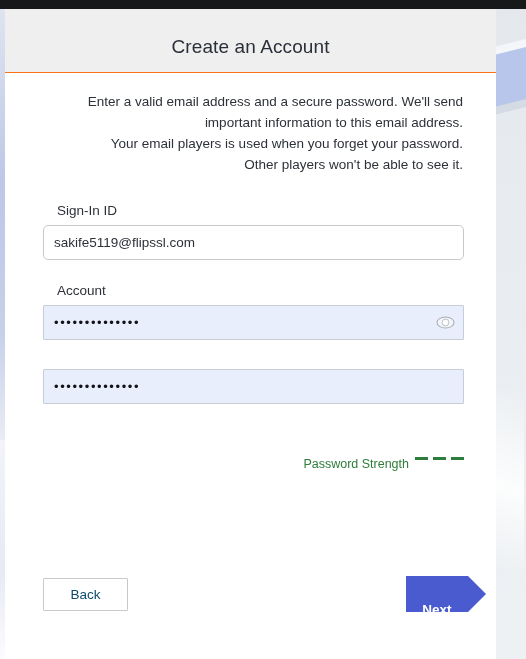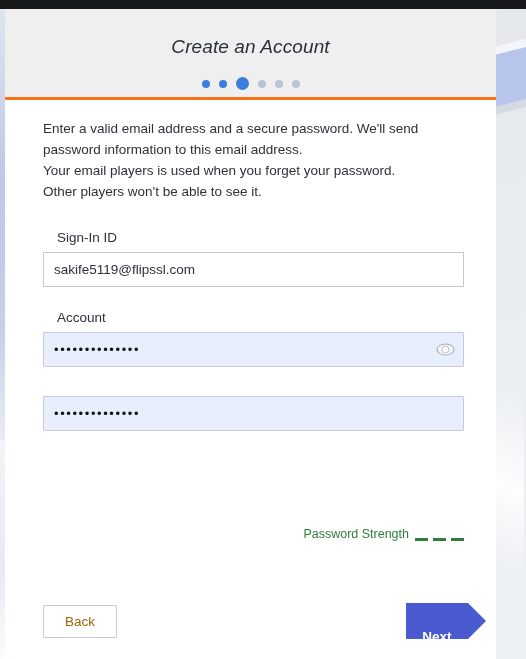--- a/index.html
+++ b/index.html
@@ -97,24 +97,23 @@
     top: 9px; left: 5px;
     width: 491px;
     height: 650px;
     background: #ffffff;
     z-index: 3;
   }
 
   .dialog-header {
     position: relative;
     width: 491px;
-    height: 91px;
+    height: 64px;
     background: #efefef;
-    border-bottom: 3px solid #f97316;
-    font-style: italic;
+    border-bottom: 1px solid #f97316;
   }
 
   .dialog-title {
     position: absolute;
     top: 27px; left: 0;
     width: 491px;
     text-align: center;
     font-size: 19px;
     color: #2b2f38;
     letter-spacing: 0.1px;
@@ -150,20 +149,21 @@
     padding: 0;
   }
 
   .intro {
     position: absolute;
     top: 18px; left: 38px;
     width: 420px;
     font-size: 13.5px;
     line-height: 21px;
     color: #2d3138;
+    text-align: right;
   }
   .intro p { margin: 0; }
 
   .field-label {
     position: absolute;
     left: 52px;
     font-size: 13.5px;
     color: #2d3138;
   }
   #lbl-signin { top: 130px; }
@@ -173,21 +173,21 @@
     position: absolute;
     left: 38px;
     width: 421px;
     height: 35px;
     border: 1px solid #c9c9c9;
     background: #ffffff;
     font-family: "Liberation Sans", sans-serif;
     font-size: 13.5px;
     color: #2d3138;
     padding: 0 10px;
-    border-radius: 0;
+    border-radius: 5px;
     outline: none;
   }
   #input-signin { top: 152px; }
 
   .pw-wrap {
     position: absolute;
     left: 38px;
     width: 421px;
     height: 35px;
   }
@@ -220,23 +220,22 @@
     align-items: center;
     justify-content: center;
   }
 
   .pw-strength {
     position: absolute;
     top: 384px; left: 38px;
     width: 421px;
     display: flex;
     justify-content: flex-end;
-    align-items: flex-end;
+    align-items: flex-start;
     gap: 6px;
-    margin-top: 43px;
   }
   .pw-strength-label {
     font-size: 12.5px;
     color: #2e7d3a;
   }
   .bars { display: flex; gap: 5px; align-items: center; }
   .bar {
     width: 13px;
     height: 3px;
     background: #2e7d3a;
@@ -247,26 +246,26 @@
     position: absolute;
     left: 0;
     top: 490px;
     width: 491px;
     height: 60px;
   }
 
   .btn-back {
     position: absolute;
     left: 38px; top: 15px;
-    width: 74px; height: 33px;
+    width: 85px; height: 33px;
     background: #ffffff;
     border: 1px solid #c9c9c9;
     font-family: "Liberation Sans", sans-serif;
     font-size: 13.5px;
-    color: #a16207;
+    color: #0c4a6e;
     cursor: pointer;
     border-radius: 1px;
   }
 
   .btn-next {
     position: absolute;
     right: 28px; top: 13px;
     width: 62px; height: 36px;
     background: #4a5bd0;
     border: none;
@@ -318,21 +317,21 @@
         <span class="dot"></span>
         <span class="dot"></span>
         <span class="dot"></span>
       </div>
     </div>
 
     <div class="dialog-body">
 
       <div class="intro">
         <p>Enter a valid email address and a secure password. We'll send</p>
-        <p>password information to this email address.</p>
+        <p>important information to this email address.</p>
         <p>Your email players is used when you forget your password.</p>
         <p>Other players won't be able to see it.</p>
       </div>
 
       <label class="field-label" id="lbl-signin">Sign-In ID</label>
 
       <input class="text-input" id="input-signin" type="text" value="sakife5119@flipssl.com" style="">
 
       <label class="field-label" id="lbl-password">Account</label>
 

